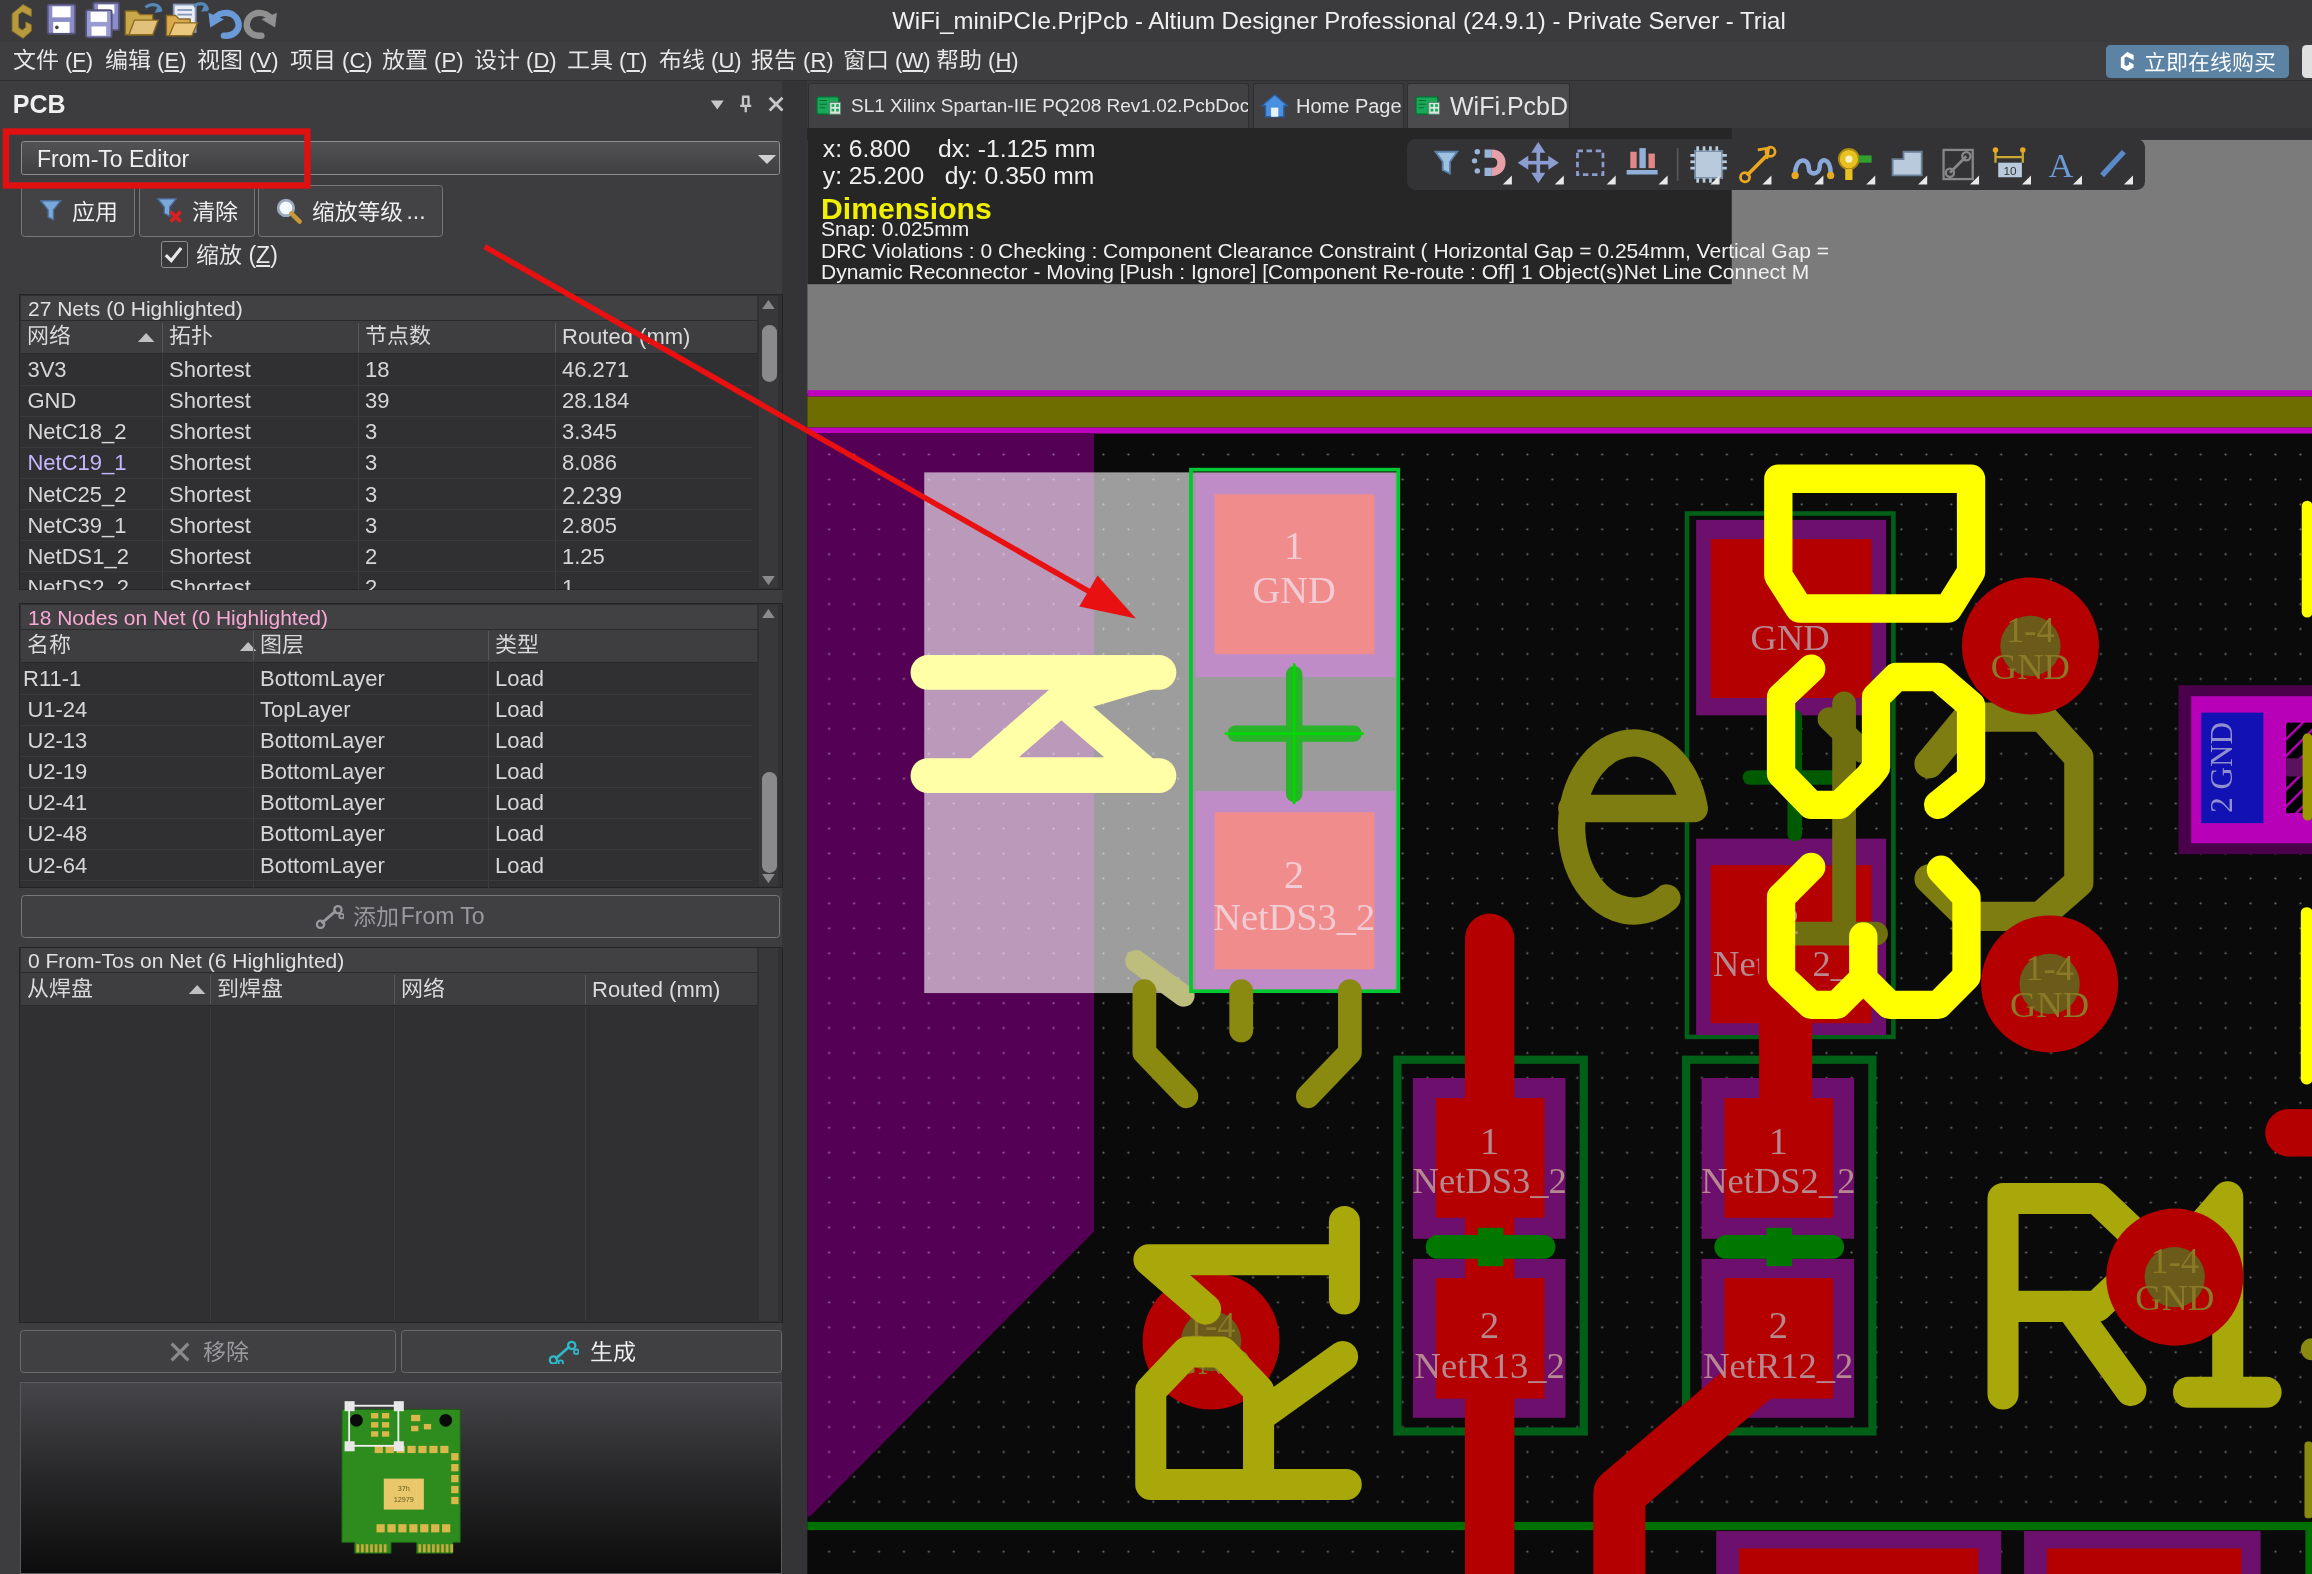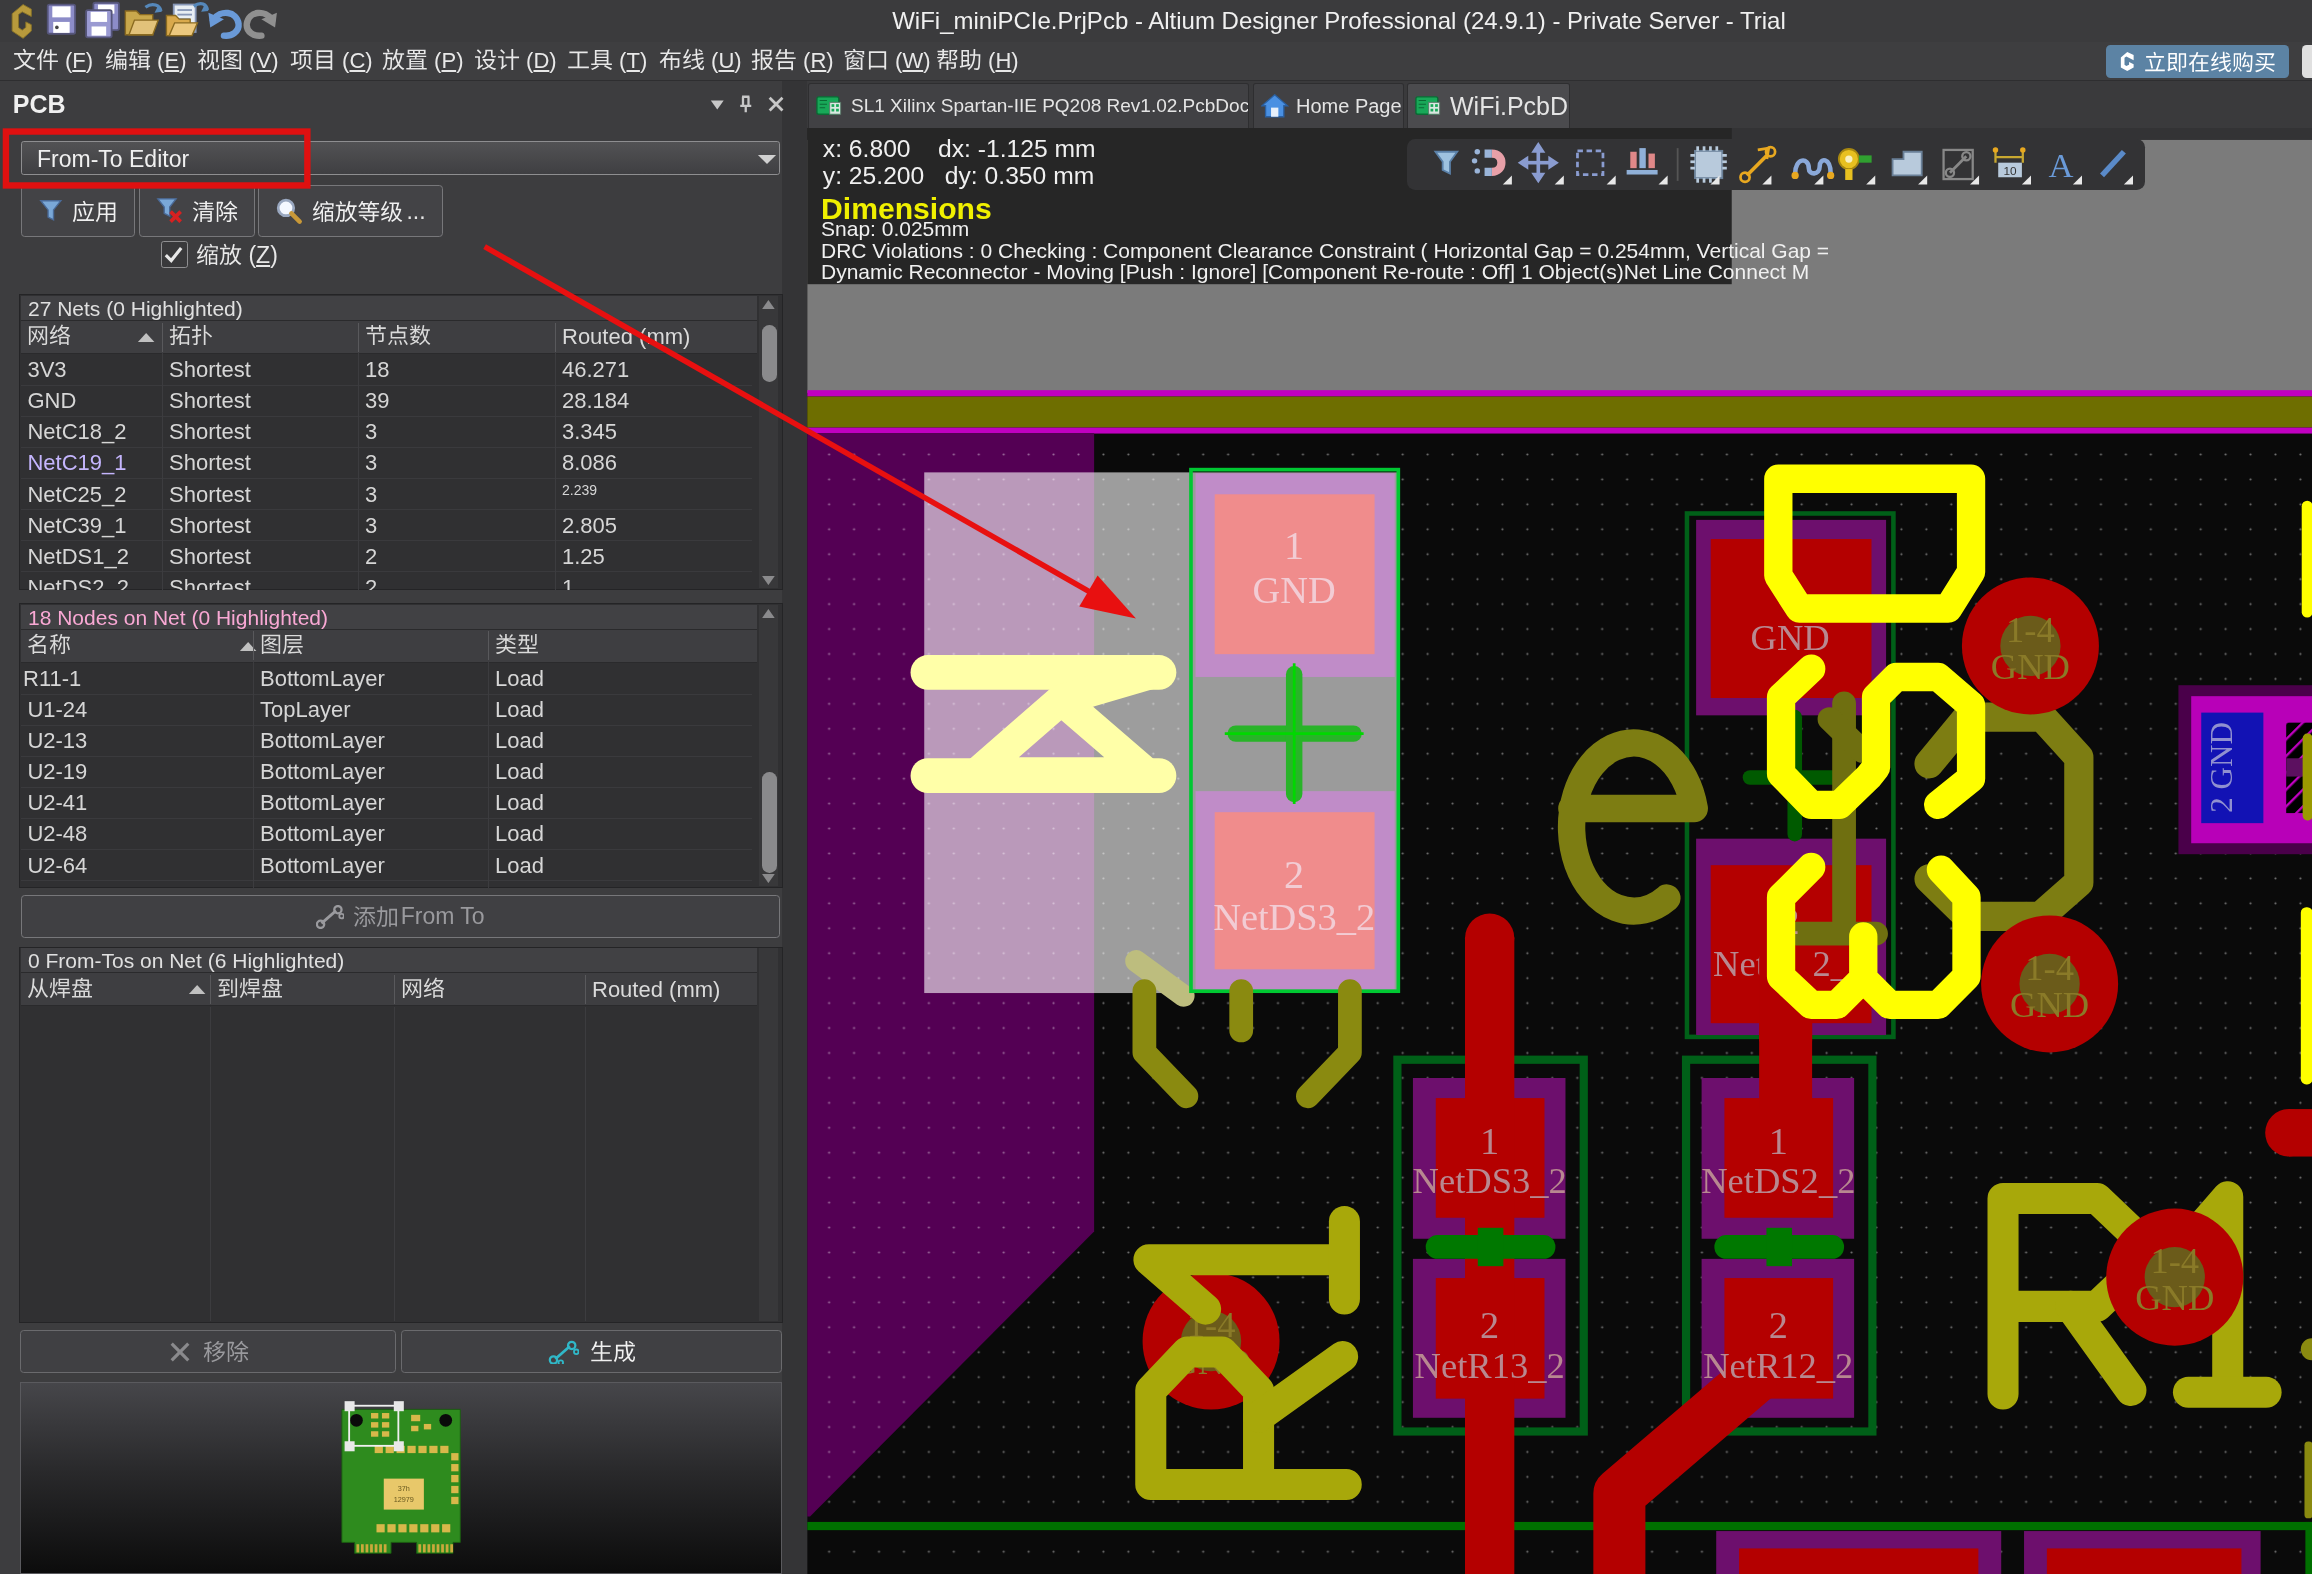--- a/index.html
+++ b/index.html
@@ -270,21 +270,21 @@
 <div class="abs" style="left:562px;top:419px;font-size:22px;color:#d6d6d6;white-space:nowrap">3.345</div>
 <div class="abs" style="left:21px;top:447px;width:731px;height:0.9px;background:#3a3a3d"></div>
 <div class="abs" style="left:27.4px;top:450px;font-size:22px;color:#c4b5fd;white-space:nowrap">NetC19_1</div>
 <div class="abs" style="left:169px;top:450px;font-size:22px;color:#d6d6d6;white-space:nowrap">Shortest</div>
 <div class="abs" style="left:365px;top:450px;font-size:22px;color:#d6d6d6;white-space:nowrap">3</div>
 <div class="abs" style="left:562px;top:450px;font-size:22px;color:#d6d6d6;white-space:nowrap">8.086</div>
 <div class="abs" style="left:21px;top:478px;width:731px;height:0.9px;background:#3a3a3d"></div>
 <div class="abs" style="left:27.4px;top:482px;font-size:22px;color:#d6d6d6;white-space:nowrap">NetC25_2</div>
 <div class="abs" style="left:169px;top:482px;font-size:22px;color:#d6d6d6;white-space:nowrap">Shortest</div>
 <div class="abs" style="left:365px;top:482px;font-size:22px;color:#d6d6d6;white-space:nowrap">3</div>
-<div class="abs" style="left:562px;top:482px;font-size:14px;color:#d6d6d6;white-space:nowrap">2.239</div>
+<div class="abs" style="left:562px;top:482px;font-size:24px;color:#d6d6d6;white-space:nowrap">2.239</div>
 <div class="abs" style="left:21px;top:509px;width:731px;height:0.9px;background:#3a3a3d"></div>
 <div class="abs" style="left:27.4px;top:513px;font-size:22px;color:#d6d6d6;white-space:nowrap">NetC39_1</div>
 <div class="abs" style="left:169px;top:513px;font-size:22px;color:#d6d6d6;white-space:nowrap">Shortest</div>
 <div class="abs" style="left:365px;top:513px;font-size:22px;color:#d6d6d6;white-space:nowrap">3</div>
 <div class="abs" style="left:562px;top:513px;font-size:22px;color:#d6d6d6;white-space:nowrap">2.805</div>
 <div class="abs" style="left:21px;top:540px;width:731px;height:0.9px;background:#3a3a3d"></div>
 <div class="abs" style="left:27.4px;top:544px;font-size:22px;color:#d6d6d6;white-space:nowrap">NetDS1_2</div>
 <div class="abs" style="left:169px;top:544px;font-size:22px;color:#d6d6d6;white-space:nowrap">Shortest</div>
 <div class="abs" style="left:365px;top:544px;font-size:22px;color:#d6d6d6;white-space:nowrap">2</div>
 <div class="abs" style="left:562px;top:544px;font-size:22px;color:#d6d6d6;white-space:nowrap">1.25</div>

